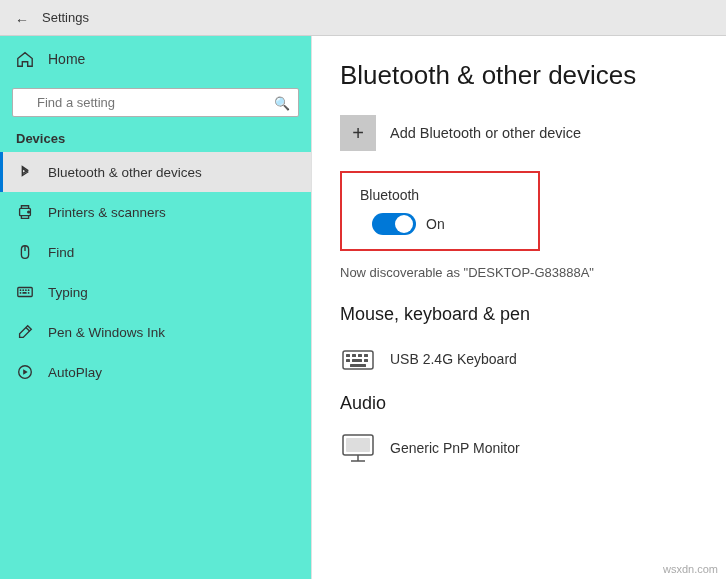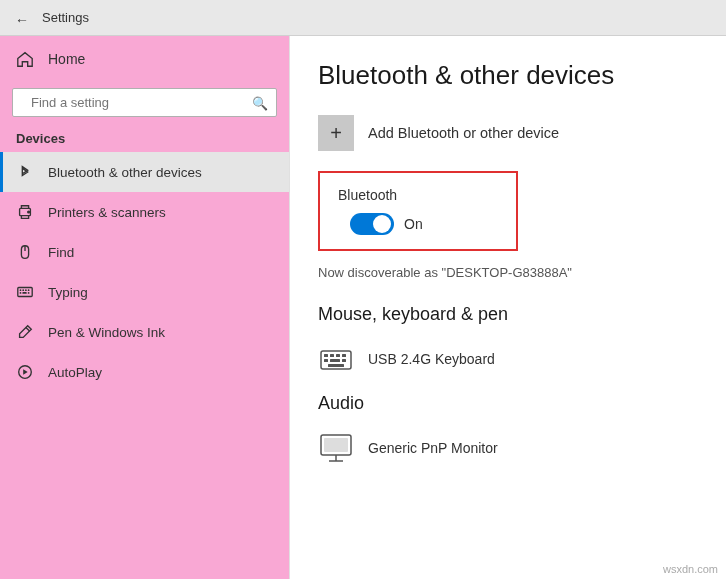--- a/index.html
+++ b/index.html
@@ -37,22 +37,22 @@
 
     
     .main-layout {
       display: flex;
       flex: 1;
       overflow: hidden;
     }
 
     
     .sidebar {
-      width: 290px;
-      background: #f9a8d4;
+      width: 312px;
+      background: #5eead4;
       display: flex;
       flex-direction: column;
       border-right: 1px solid #e0e0e0;
       overflow-y: auto;
     }
 
     .sidebar-home {
       display: flex;
       align-items: center;
       gap: 14px;
@@ -61,21 +61,21 @@
       font-size: 14px;
       color: #333;
     }
 
     .sidebar-search {
       margin: 6px 12px 10px 12px;
       position: relative;
     }
     .sidebar-search input {
       width: 100%;
-      padding: 6px 32px 6px 18px;
+      padding: 6px 32px 6px 24px;
       border: 1px solid #b0b0b0;
       border-radius: 2px;
       font-size: 13px;
       background: white;
       outline: none;
       color: #555;
     }
     .sidebar-search .search-icon {
       position: absolute;
       right: 8px;

